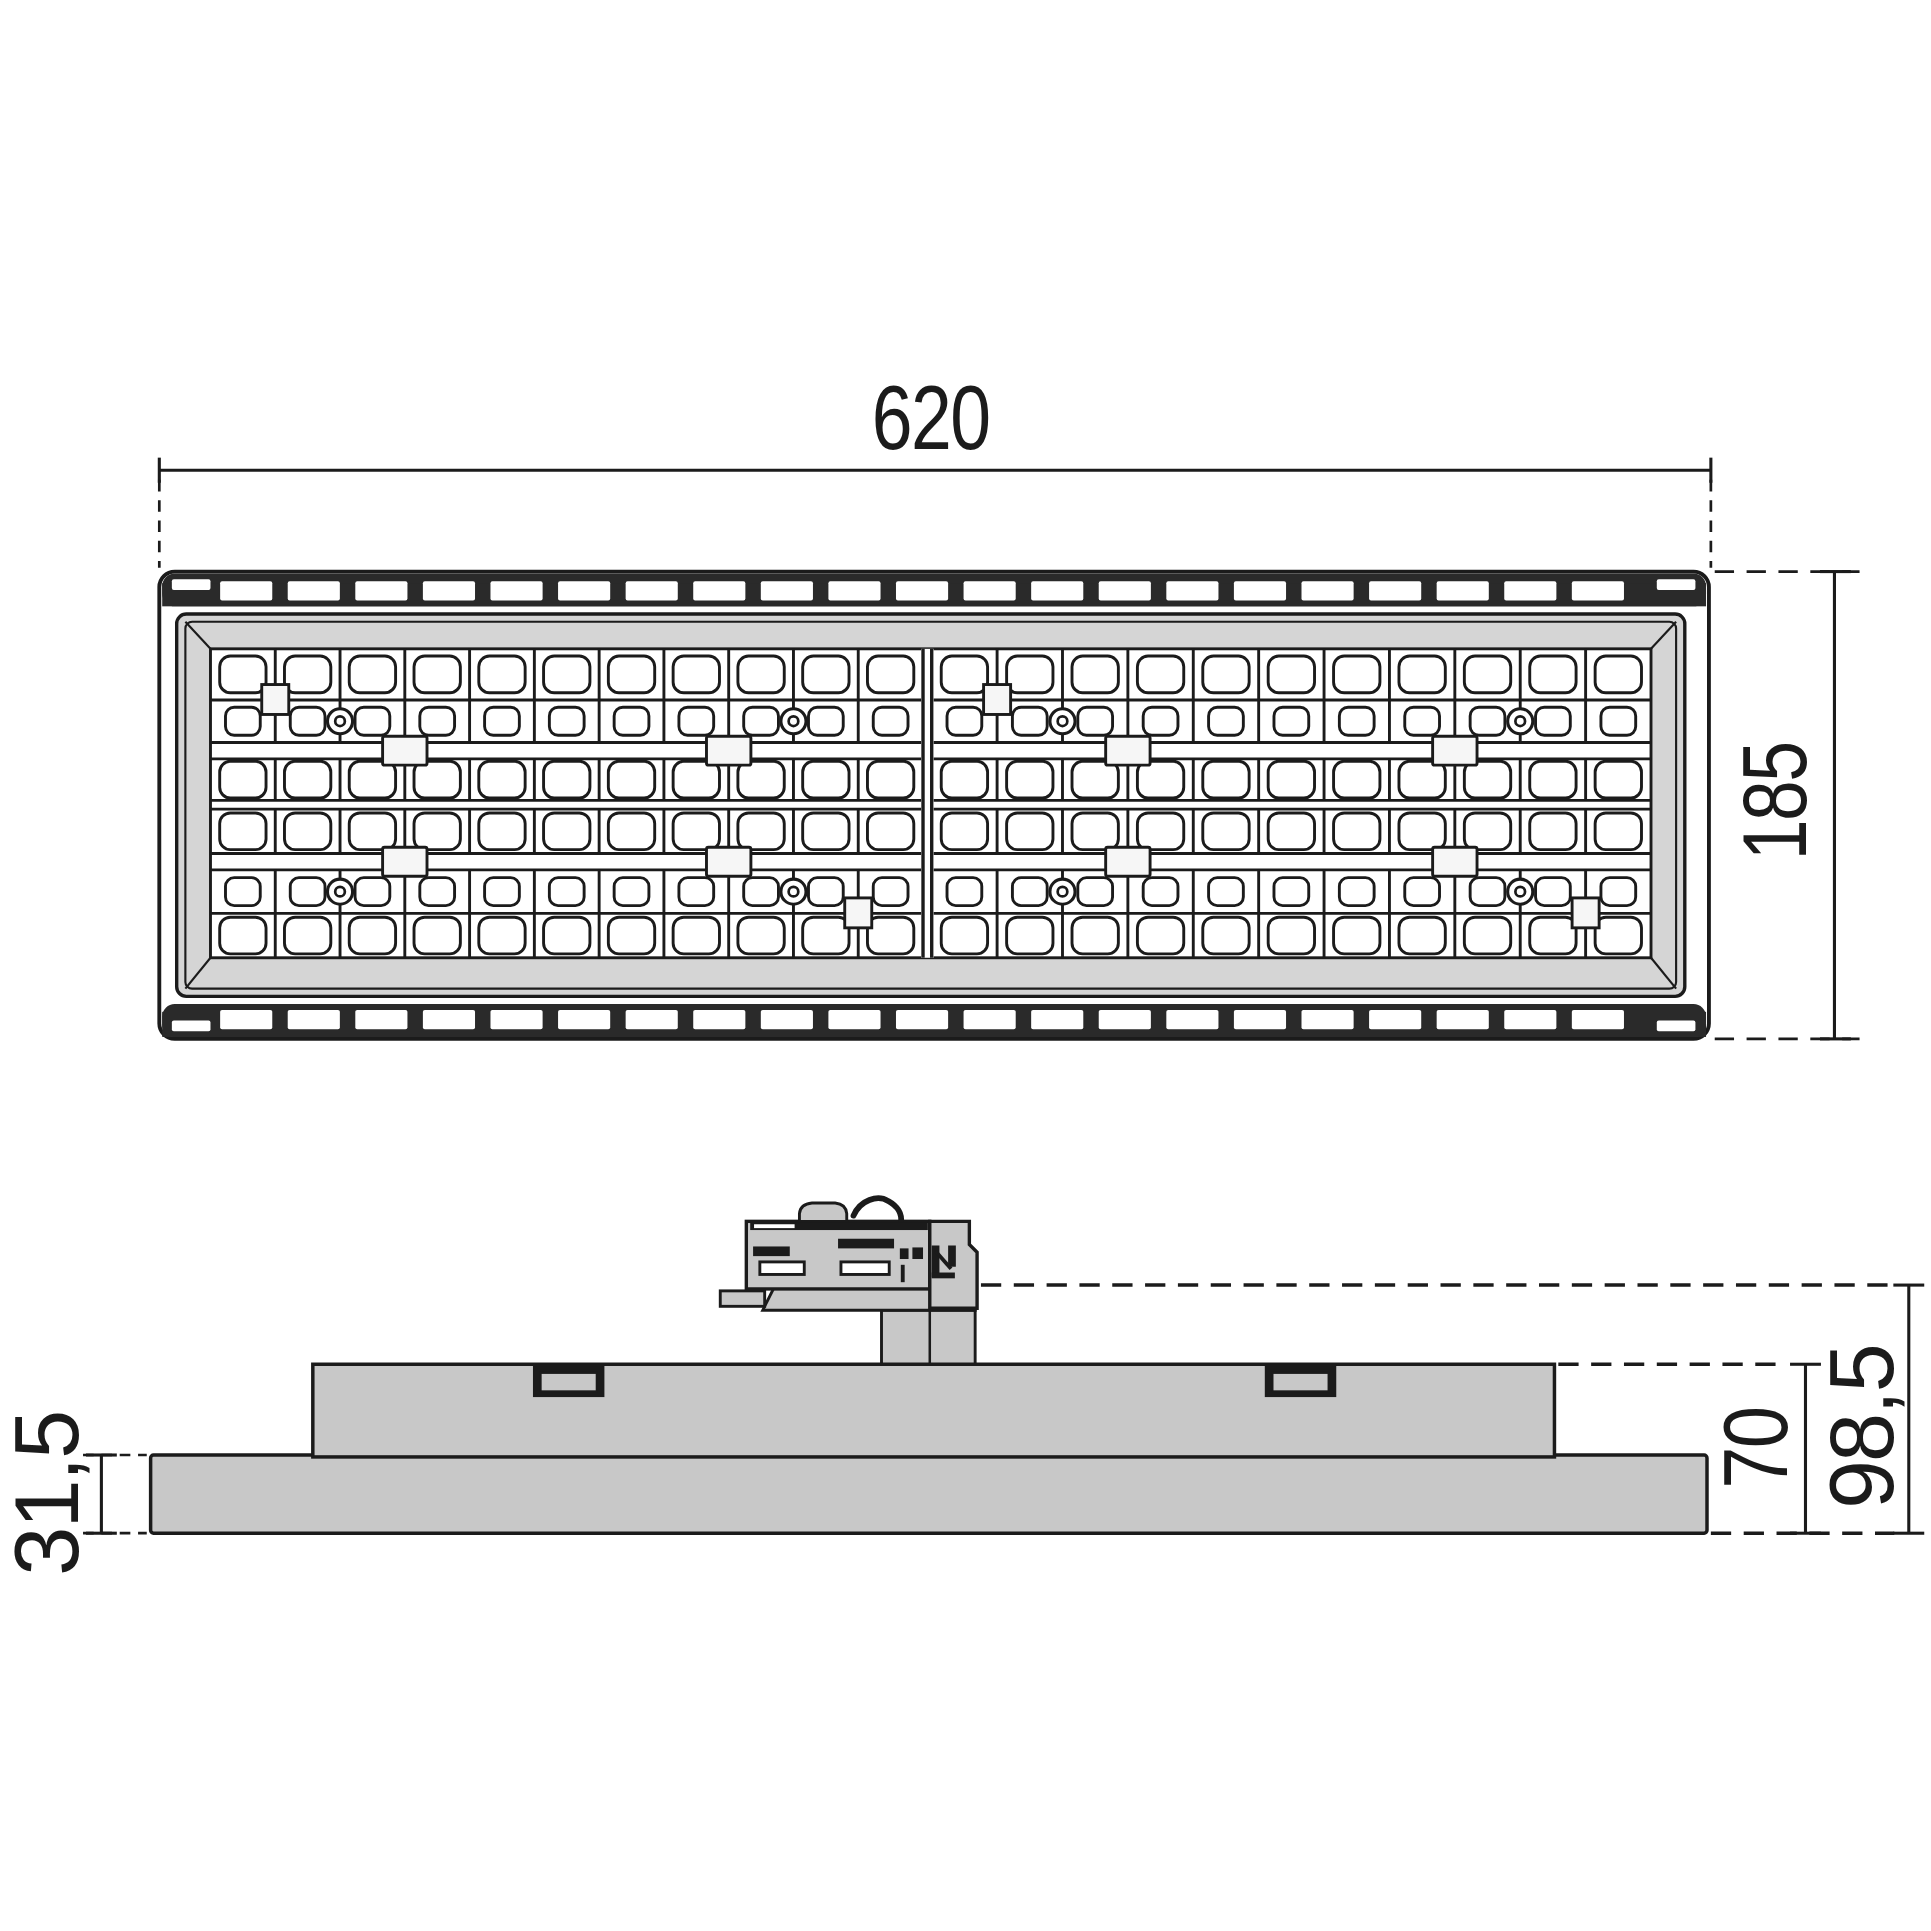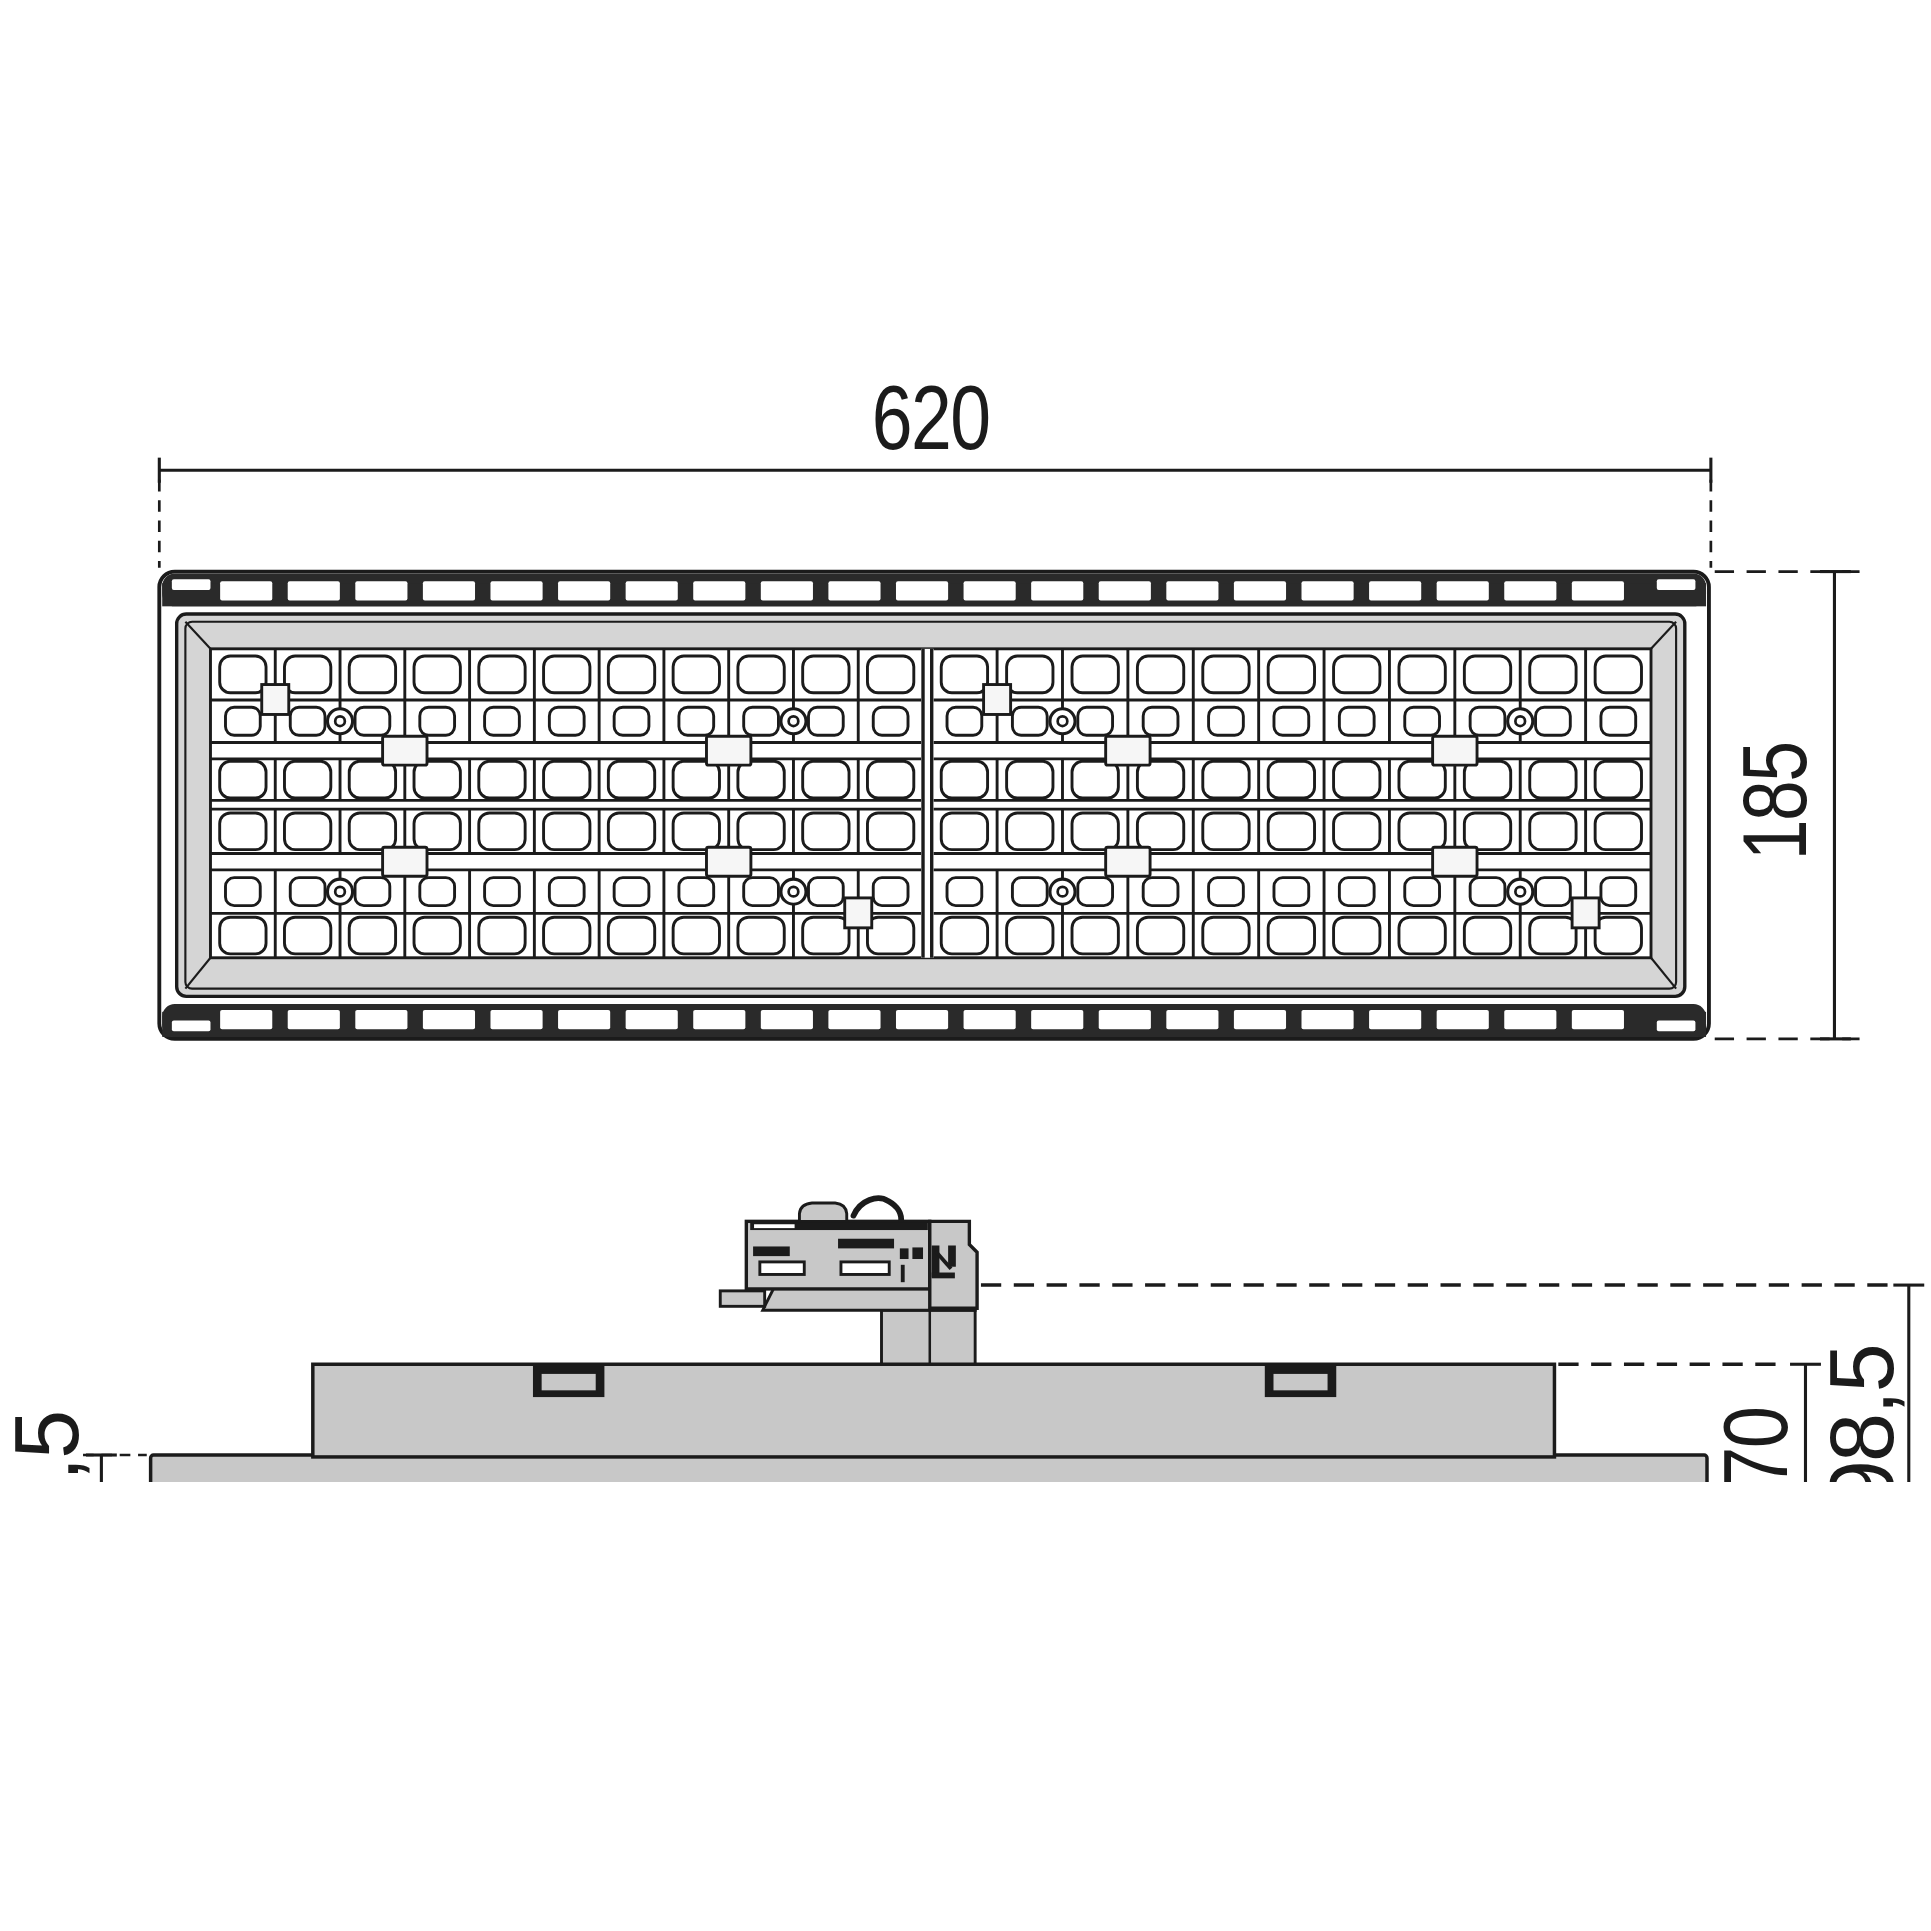--- a/index.html
+++ b/index.html
@@ -1,16 +1,16 @@
 <!DOCTYPE html>
 <html><head>
 <meta charset="utf-8">
 <style>
   html,body{margin:0;padding:0;background:#ffffff;}
-  .canvas{position:relative;width:1931px;height:1482px;background:#ffffff;overflow:hidden;}
+  .canvas{position:relative;width:1931px;height:1931px;background:#ffffff;overflow:hidden;}
   svg{display:block;}
   .dimtext{
     font-family:"Liberation Sans", sans-serif;
     font-size:95px;
     fill:#1b1b1b;
     letter-spacing:-2px;
   }
 </style>
 </head>
 <body>

